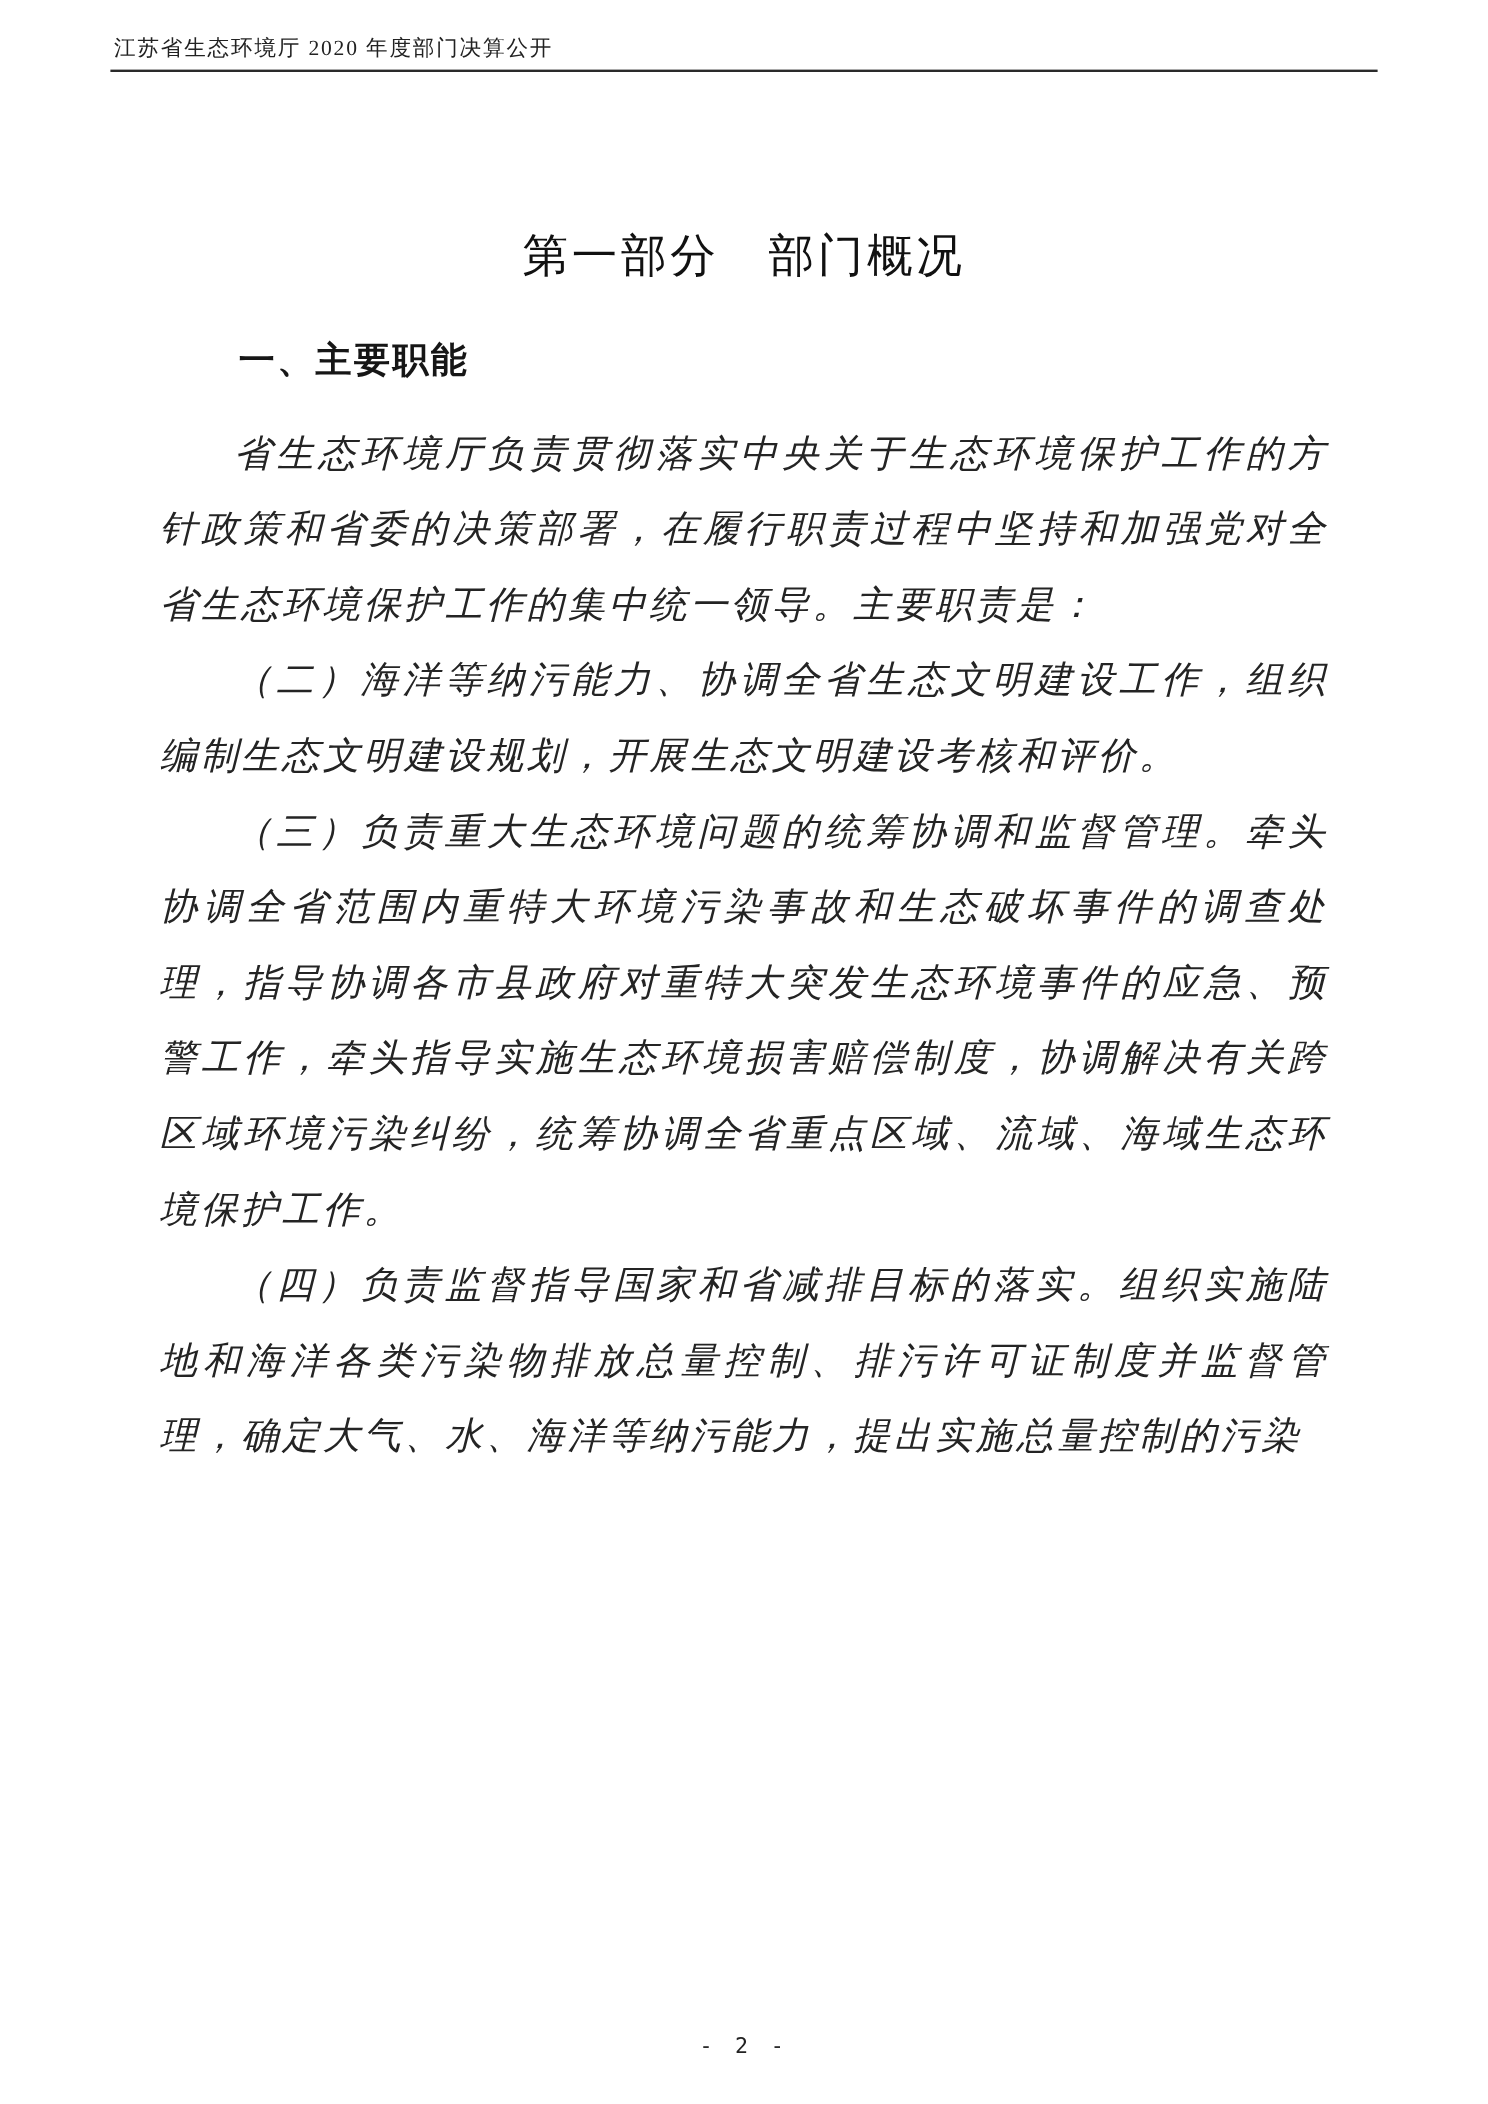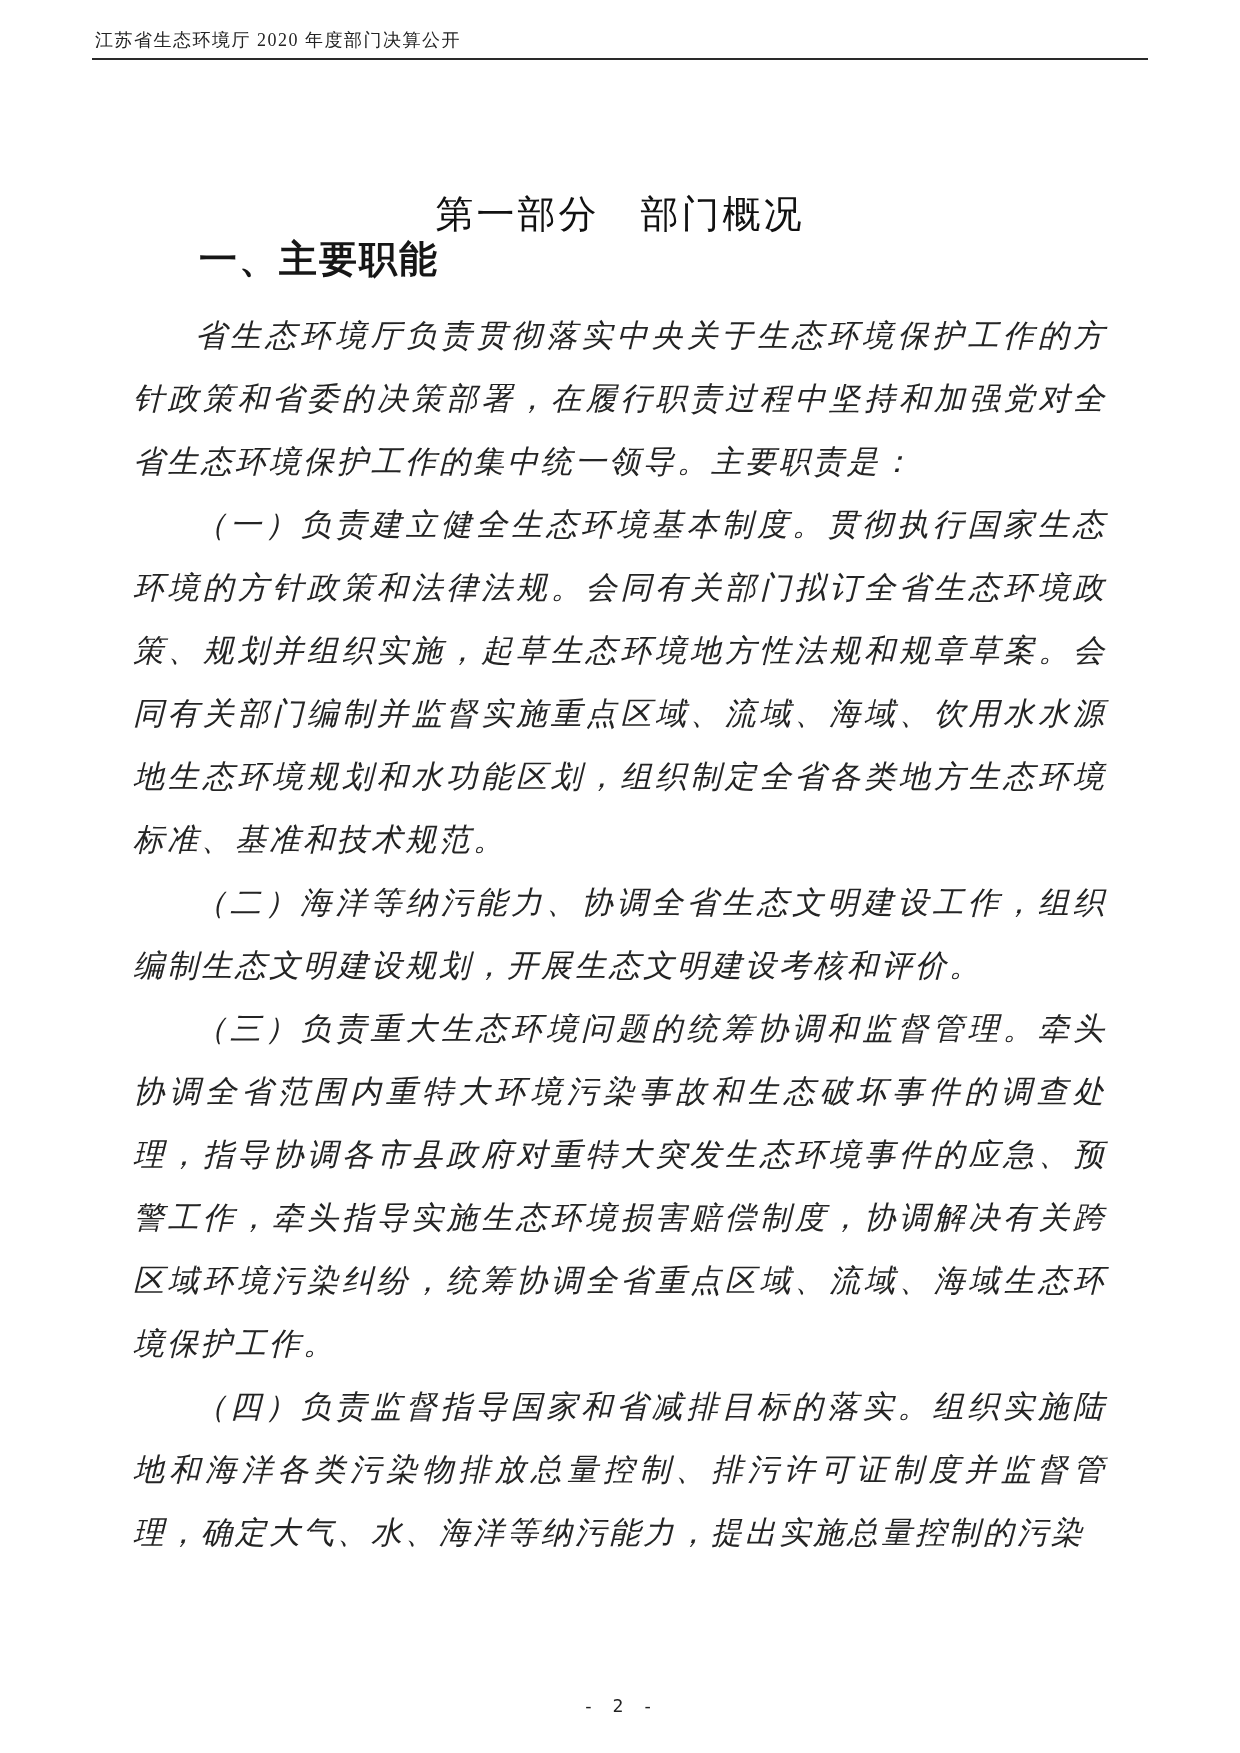--- a/index.html
+++ b/index.html
@@ -41,24 +41,25 @@
     margin-top: 190px;
     text-align: center;
     font-family: "Liberation Sans", sans-serif;
     font-weight: normal;
     font-size: 38px;
     line-height: 48px;
     letter-spacing: 3px;
     color: #111;
   }
   .section-heading {
+    margin-top: 42px;
     padding-left: 66px;
     font-family: "Liberation Sans", sans-serif;
     font-weight: bold;
-    font-size: 38px;
+    font-size: 30px;
     line-height: 42px;
     letter-spacing: 2px;
     color: #161616;
   }
   .body-text {
     margin-top: 24px;
     font-style: italic;
   }
   .para {
     font-size: 31px;
@@ -93,21 +94,20 @@
   <div class="header-rule"></div>
 
   <div class="content">
 
     <h1 class="title">第一部分　部门概况</h1>
 
     <h2 class="section-heading">一、主要职能</h2>
 
     <div class="body-text">
       <p class="para">省生态环境厅负责贯彻落实中央关于生态环境保护工作的方针政策和省委的决策部署，在履行职责过程中坚持和加强党对全省生态环境保护工作的集中统一领导。主要职责是：</p>
-      <p class="para">（一）负责建立健全生态环境基本制度。贯彻执行国家生态环境的方针政策和法律法规。会同有关部门拟订全省生态环境政策、规划并组织实施，起草生态环境地方性法规和规章草案。会同有关部门编制并监督实施重点区域、流域、海域、饮用水水源地生态环境规划和水功能区划，组织制定全省各类地方生态环境标准、基准和技术规范。</p>
       <p class="para">（二）海洋等纳污能力、协调全省生态文明建设工作，组织编制生态文明建设规划，开展生态文明建设考核和评价。</p>
       <p class="para">（三）负责重大生态环境问题的统筹协调和监督管理。牵头协调全省范围内重特大环境污染事故和生态破坏事件的调查处理，指导协调各市县政府对重特大突发生态环境事件的应急、预警工作，牵头指导实施生态环境损害赔偿制度，协调解决有关跨区域环境污染纠纷，统筹协调全省重点区域、流域、海域生态环境保护工作。</p>
       <p class="para">（四）负责监督指导国家和省减排目标的落实。组织实施陆地和海洋各类污染物排放总量控制、排污许可证制度并监督管理，确定大气、水、海洋等纳污能力，提出实施总量控制的污染</p>
     </div>
 
   </div>
 
   <div class="footer">- 2 -</div>
 
 </div>

